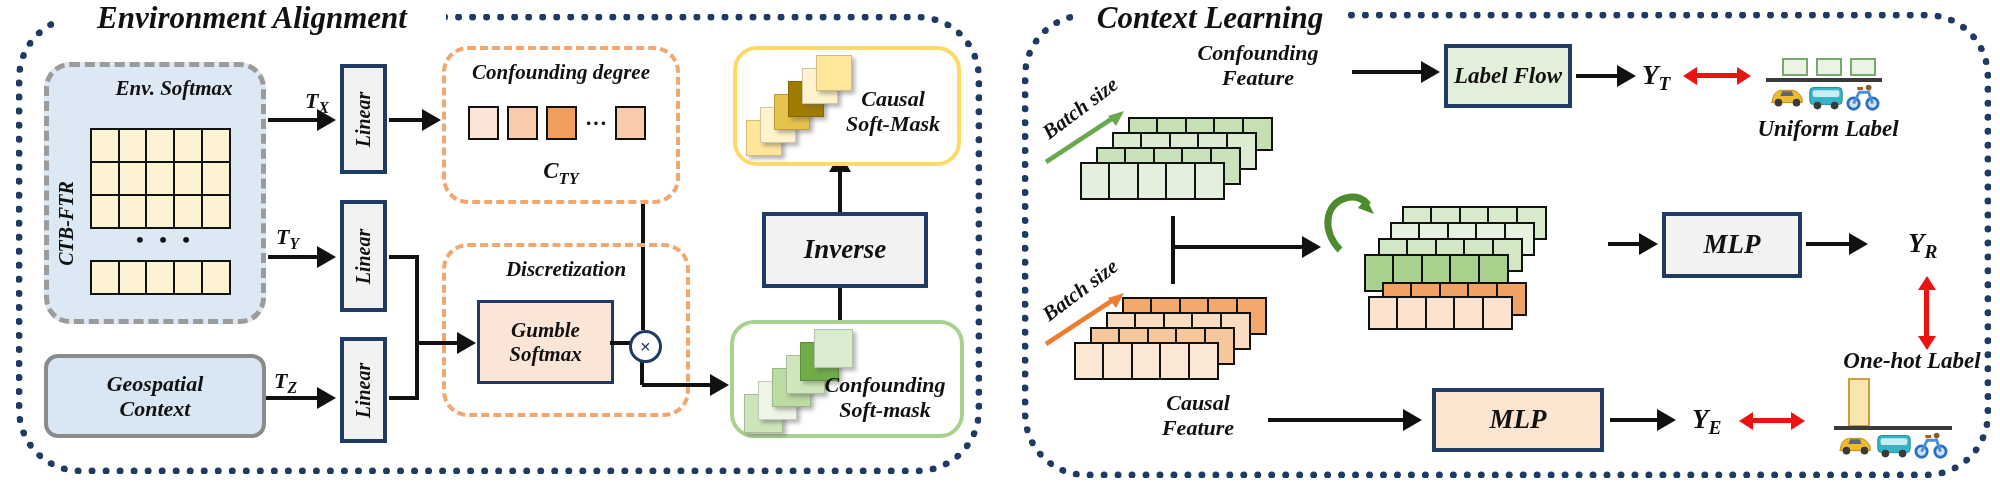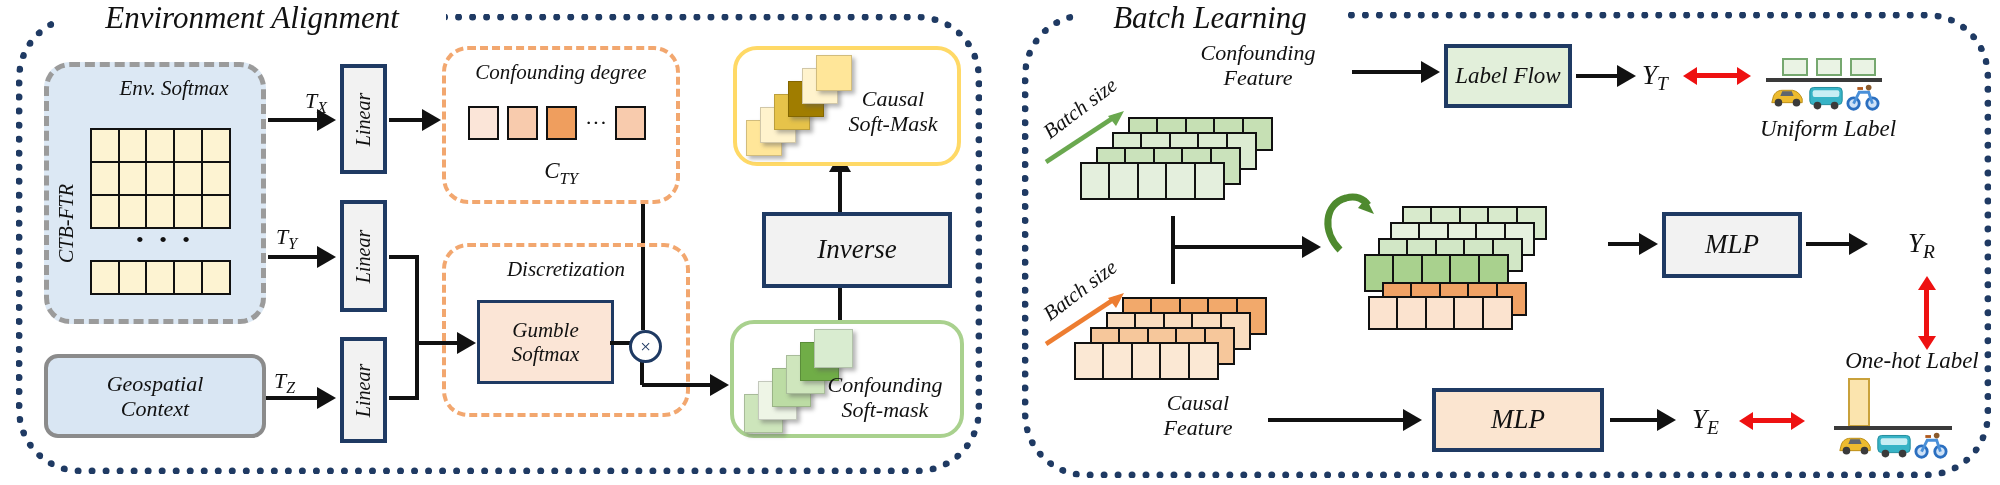--- a/index.html
+++ b/index.html
@@ -1,17 +1,17 @@
 <!DOCTYPE html>
 <html><head>
 <meta charset="utf-8">
 <style>
   html,body{margin:0;padding:0;background:#ffffff;}
   .canvas{position:relative;width:2000px;height:485px;background:#ffffff;overflow:hidden;
-          font-family:"Liberation Serif",serif;font-weight:normal;font-style:italic;color:#111;}
+          font-family:"Liberation Serif",serif;font-weight:bold;font-style:italic;color:#111;border-radius:10px;}
   .abs{position:absolute;}
   .t{position:absolute;white-space:nowrap;}
   .tc{position:absolute;text-align:center;line-height:1.15;}
   .s20{font-size:20px}.s21{font-size:21px}.s22{font-size:22px}.s23{font-size:23px}.s25{font-size:27px}.s31{font-size:31px}
   sub{font-size:0.72em;}
   .panel{position:absolute;border:7px dotted #1f3a63;border-radius:64px;background:transparent;}
   .ptitle{position:absolute;background:#ffffff;padding:0 10px;text-align:center;z-index:5;}
   .box{position:absolute;border:4px solid #1f3a63;display:flex;align-items:center;justify-content:center;text-align:center;line-height:1.15;background:#f2f2f2;box-sizing:border-box;}
   .dashedo{position:absolute;border:4px dashed #f2a76f;border-radius:26px;box-sizing:border-box;}
   .hline{position:absolute;height:4px;background:#111;}
@@ -149,38 +149,38 @@
   <span class="dsq" style="left:758px;top:381px;background:#eef5e6;"></span>
   <span class="dsq" style="left:772px;top:368px;background:#bcdca4;"></span>
   <span class="dsq" style="left:786px;top:355px;background:#cfe6bd;"></span>
   <span class="dsq" style="left:800px;top:342px;background:#70ad47;"></span>
   <span class="dsq" style="left:814px;top:329px;background:#d9ecd0;"></span>
   <div class="tc s22" style="left:812px;top:372px;width:146px;">
     <span>Confounding</span><br><span>Soft-mask</span>
   </div>
 
   <div class="vline" style="left:838px;top:288px;height:32px;"></div>
-  <div class="box s25" style="left:762px;top:212px;width:190px;height:76px;">
+  <div class="box s25" style="left:762px;top:212px;width:166px;height:76px;">
       <span>Inverse</span>
     </div>
   <div class="uarrow" style="left:838px;top:170px;height:42px;"></div>
 
   <div class="abs" style="left:733px;top:46px;width:228px;height:120px;border:4.5px solid #ffd966;border-radius:24px;background:#fff;box-sizing:border-box;"></div>
   <span class="dsq" style="left:746px;top:120px;width:34px;height:34px;background:#ffe699;"></span>
   <span class="dsq" style="left:760px;top:107px;width:34px;height:34px;background:#fff3cd;"></span>
   <span class="dsq" style="left:774px;top:94px;width:34px;height:34px;background:#e6c34a;"></span>
   <span class="dsq" style="left:788px;top:81px;width:34px;height:34px;background:#a07d00;"></span>
   <span class="dsq" style="left:802px;top:68px;width:34px;height:34px;background:#fff3cd;"></span>
   <span class="dsq" style="left:816px;top:55px;width:34px;height:34px;background:#ffe699;"></span>
   <div class="tc s22" style="left:828px;top:86px;width:130px;">
     <span>Causal</span><br><span>Soft-Mask</span>
   </div>
 
   <div class="panel" style="left:1022px;top:12px;width:955px;height:452px;"></div>
-  <div class="ptitle s31" style="left:1074px;top:0px;width:252px;">Batch Learning</div>
+  <div class="ptitle s31" style="left:1074px;top:0px;width:252px;">Context Learning</div>
 
   <div class="tc s22" style="left:1158px;top:40px;width:200px;">
     <span>Confounding</span><br><span>Feature</span>
   </div>
   <div class="harrow" style="left:1352px;top:70px;width:70px;"></div>
   <div class="box s23" style="left:1444px;top:44px;width:128px;height:64px;background:#e2efda;">
       <span>Label Flow</span>
     </div>
   <div class="harrow" style="left:1576px;top:74px;width:42px;"></div>
   <span class="t s25" style="left:1642px;top:60px;"><span>Y</span><sub>T</sub></span>

